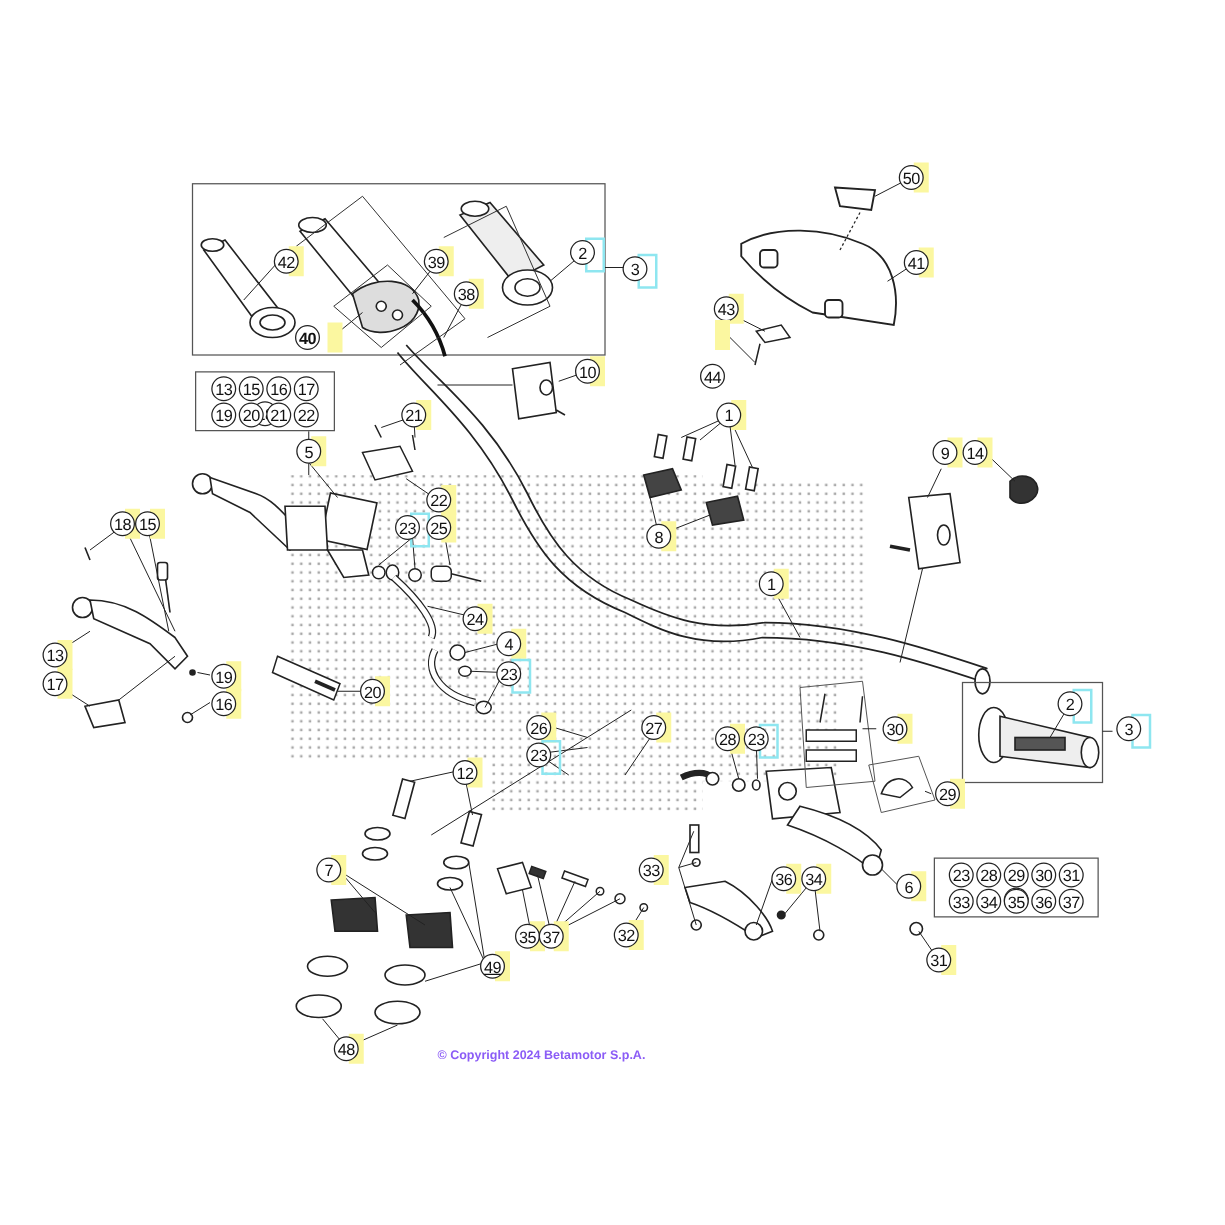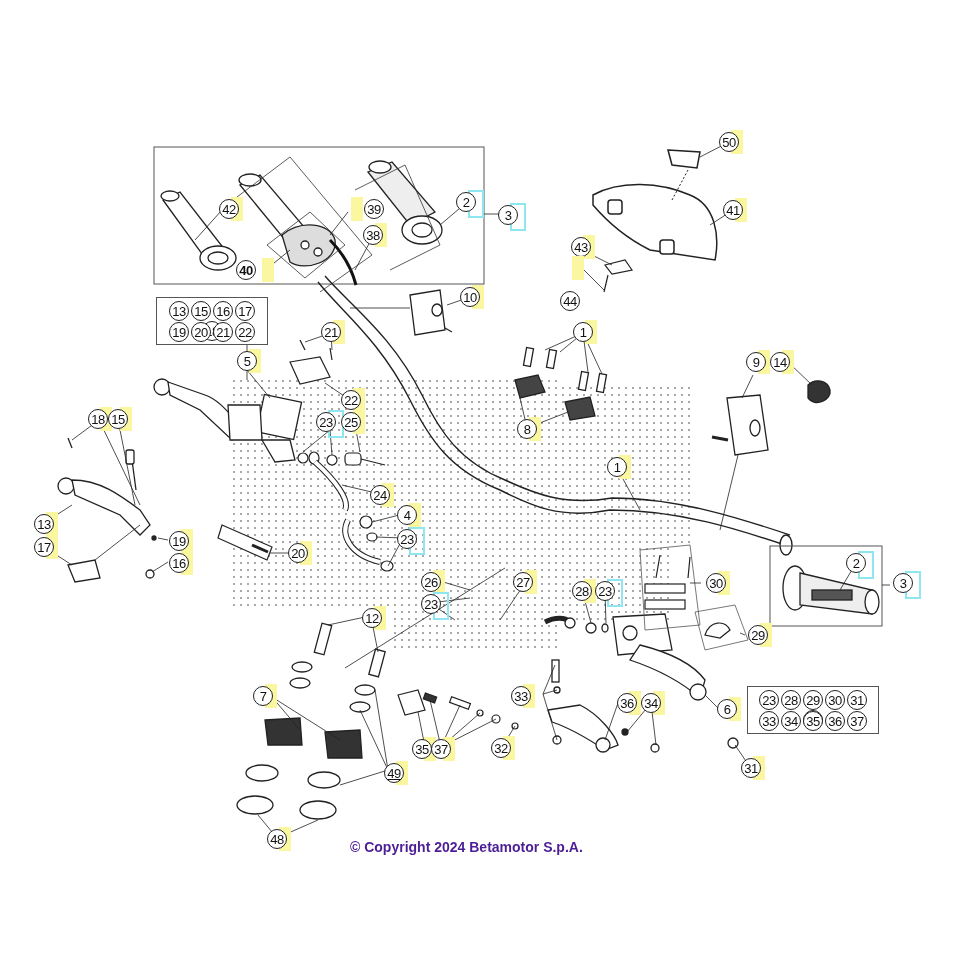--- a/index.html
+++ b/index.html
@@ -7,21 +7,21 @@
   svg#art { position:absolute; left:0; top:0; }
   .callout { position:absolute; width:20px; height:20px; border:1.2px solid #222; border-radius:50%; background:#fff;
     font-size:13px; line-height:20px; text-align:center; color:#111; box-sizing:border-box; letter-spacing:-0.5px; }
   .hl { position:absolute; width:12px; height:24px; }
   .hl.y { background:#fbf7a0; }
   .hl.c { background:transparent; border:2px solid #8ee6f0; }
   .box { position:absolute; border:1px solid #555; background:#fff; }
   .group-grid { position:absolute; display:flex; flex-wrap:wrap; justify-content:center; gap:0px; }
   .group-grid .callout { position:relative; margin:0 1px; }
   .note { position:absolute; text-align:center; font-size:14px; color:#111; }
-  .copyright { position:absolute; font-size:14px; font-weight:bold; color:#4c1d95; }
+  .copyright { position:absolute; font-size:10px; font-weight:bold; color:#8b5cf6; }
 </style>
 </head>
 <body>
 
 <div id="stage">
   <svg id="art" width="980" height="980" viewBox="0 0 980 980">
     <defs>
       <pattern id="dots" width="7" height="7" patternUnits="userSpaceOnUse">
         <rect x="2" y="2" width="2" height="2" fill="#9a9a9a"></rect>
       </pattern>
@@ -288,21 +288,21 @@
       <line x1="277" y1="838" x2="258" y2="815"></line>
       <line x1="277" y1="838" x2="318" y2="820"></line>
       <line x1="247" y1="380" x2="247" y2="370"></line>
     </g>
   </svg>
 
   <div id="callouts">
       <div class="hl y" style="left: 231px; top: 197px;"></div>
       <div class="callout" style="left: 219px; top: 199px;">42</div>
       <div class="hl y" style="left: 351px; top: 197px;"></div>
-      <div class="callout" style="left: 339px; top: 199px; margin-left: 25px;">39</div>
+      <div class="callout" style="left: 339px; top: 199px;">39</div>
       <div class="hl y" style="left: 375px; top: 223px;"></div>
       <div class="callout" style="left: 363px; top: 225px;">38</div>
       <div class="hl y" style="left: 262px; top: 258px;"></div>
       <div class="callout" style="left: 236px; top: 260px; font-weight: bold;">40</div>
       <div class="hl c" style="left: 468px; top: 190px;"></div>
       <div class="callout" style="left: 456px; top: 192px;">2</div>
       <div class="hl c" style="left: 510px; top: 203px;"></div>
       <div class="callout" style="left: 498px; top: 205px;">3</div>
       <div class="hl y" style="left: 731px; top: 130px;"></div>
       <div class="callout" style="left: 719px; top: 132px;">50</div>

